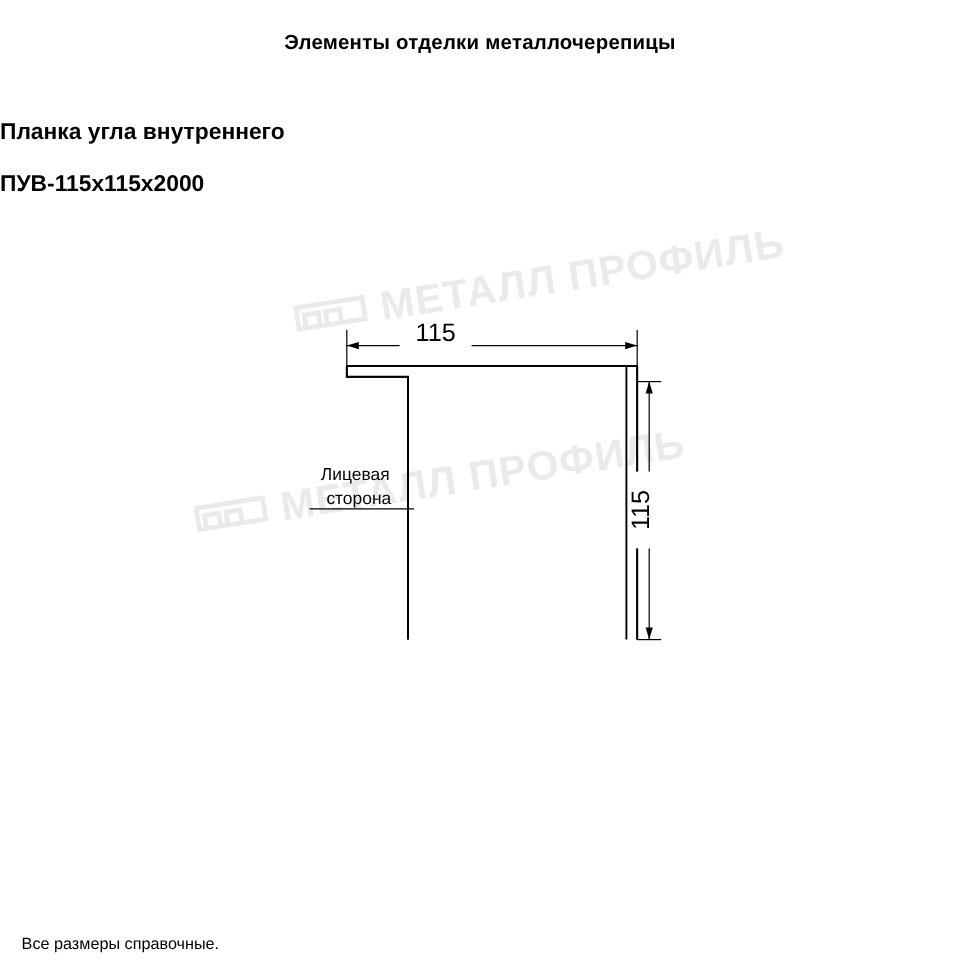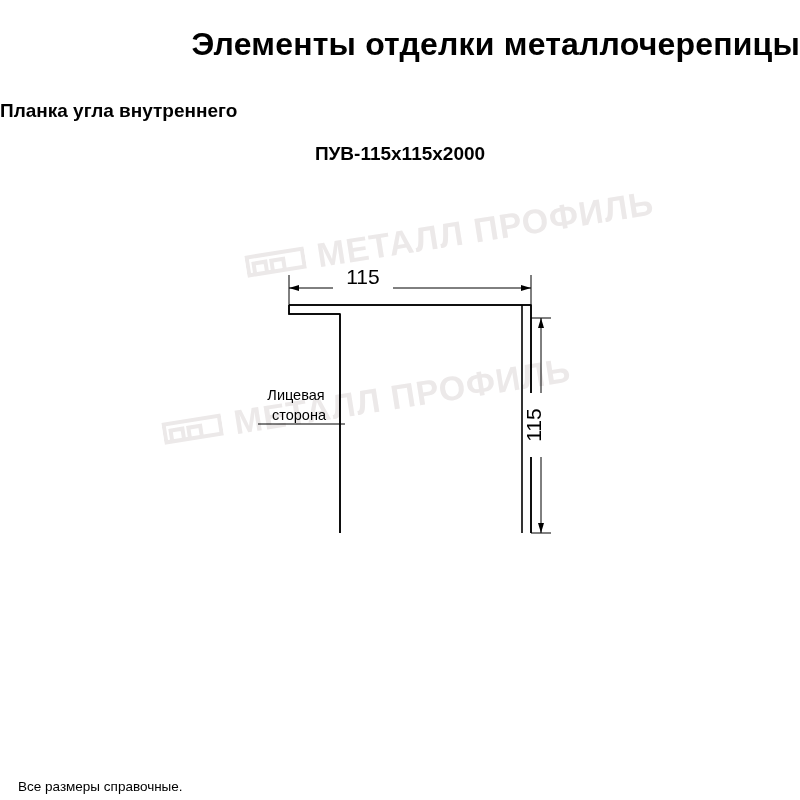--- a/index.html
+++ b/index.html
@@ -16,41 +16,40 @@
     color: #000000;
     overflow: hidden;
   }
 
   
   #main-title {
     position: absolute;
     top: 26px;
     left: 0;
     width: 800px;
-    text-align: right;
-    font-size: 32px;
+    text-align: center;
+    font-size: 17px;
     font-weight: bold;
     letter-spacing: 0.2px;
     color: #000;
   }
   #subtitle-line1 {
     position: absolute;
     top: 100px;
     left: 0;
     width: 800px;
     text-align: left;
     font-size: 19px;
     font-weight: bold;
   }
   #subtitle-line2 {
     position: absolute;
     top: 143px;
     left: 0;
     width: 800px;
-    text-align: center;
     font-size: 19px;
     font-weight: bold;
   }
 
   
   #drawing {
     position: absolute;
     left: 0;
     top: 210px;
     width: 640px;

